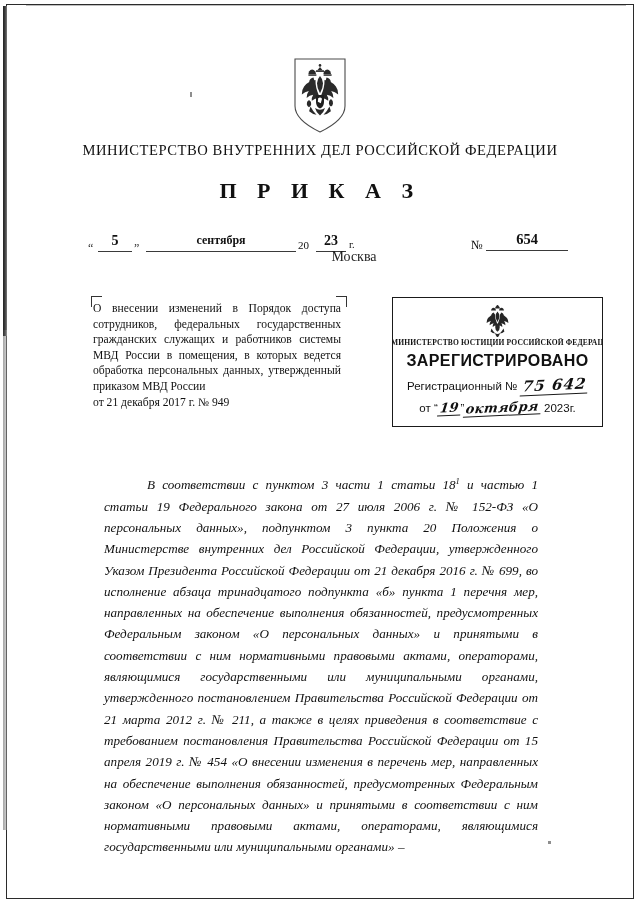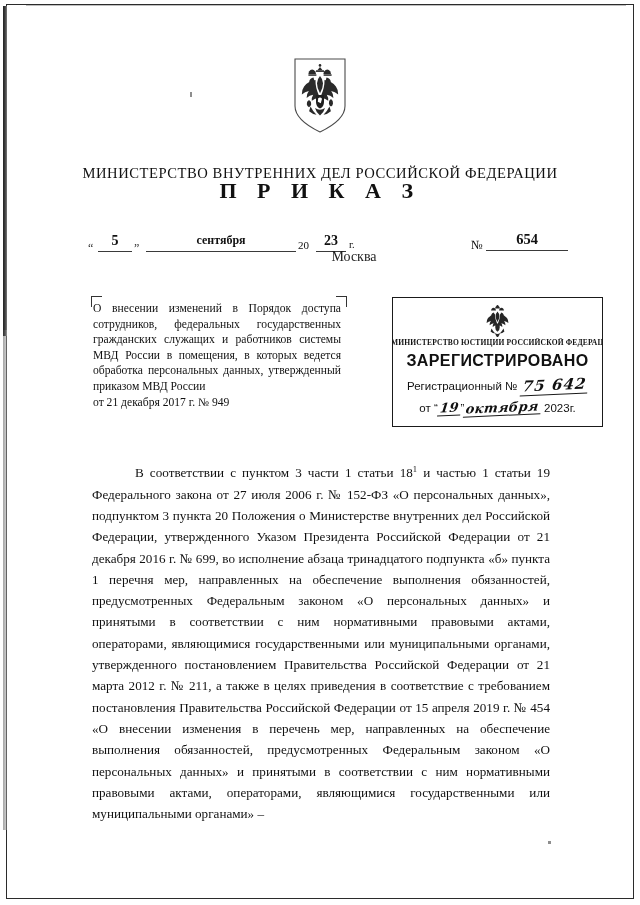--- a/index.html
+++ b/index.html
@@ -78,21 +78,20 @@
   .ministry-title {
     position: absolute;
     left: 0;
     top: 142px;
     width: 640px;
     text-align: center;
     font-size: 14.6px;
     letter-spacing: .55px;
     font-weight: 400;
     white-space: nowrap;
-    margin-top: 23px;
   }
   .order-word {
     position: absolute;
     left: 0;
     top: 178px;
     width: 640px;
     text-align: center;
     font-size: 22px;
     font-weight: bold;
     letter-spacing: 7.5px;
@@ -228,21 +227,21 @@
     position: absolute;
     left: 88px;
     top: 455px;
     width: 466px;
     font-size: 13.15px;
     line-height: 21.3px;
     text-align: justify;
     text-justify: inter-word;
     hyphens: none;
   }
-  .body-text p { margin: 4px; text-indent: 43px; }
+  .body-text p { margin: 16px; text-indent: 43px; font-style: italic; }
   .body-text sup { font-size: 8.5px; vertical-align: super; }
 </style>
 </head>
 <body>
 
 <div class="page">
 
   <div class="scan-frame"></div>
   <div class="scan-gutter"></div>
   <div class="scan-gutter lower"></div>

